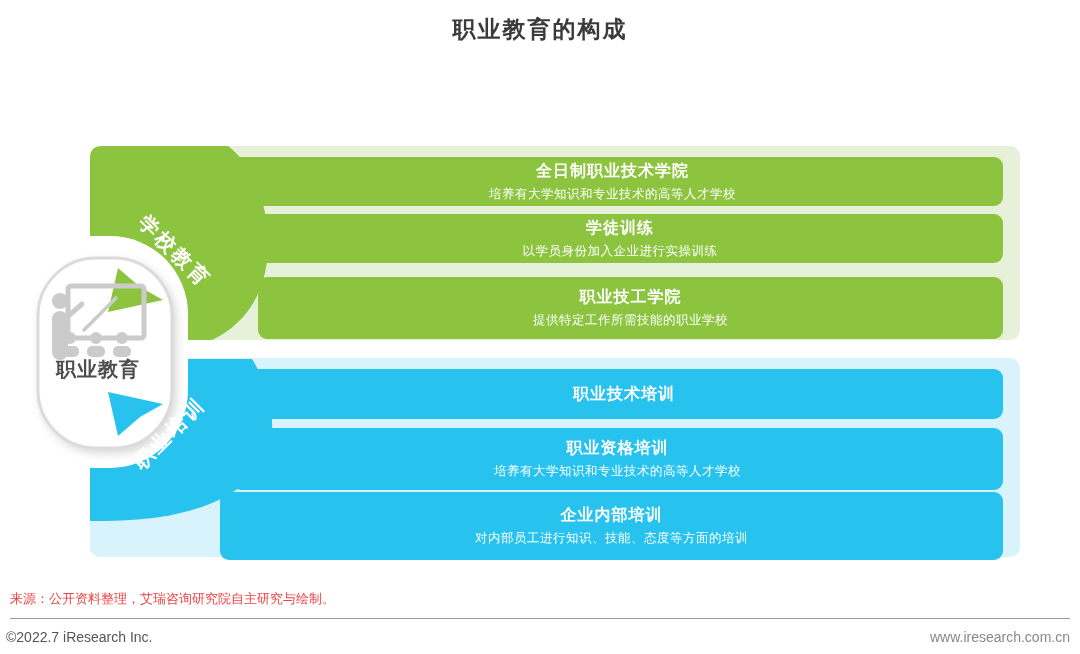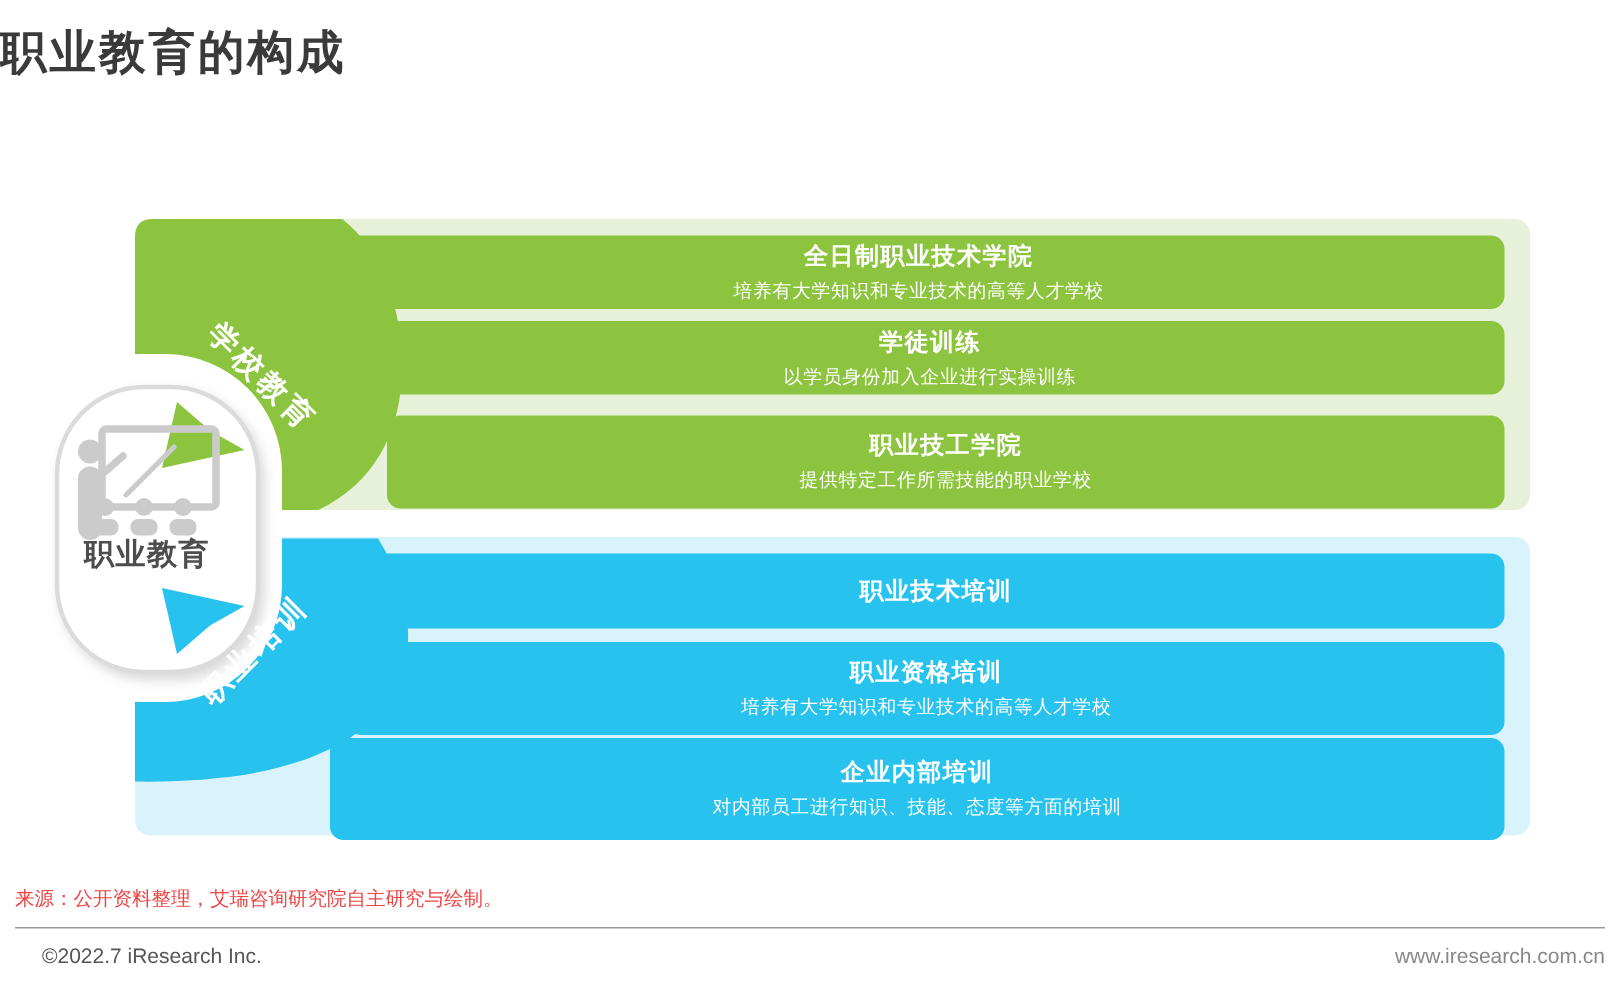--- a/index.html
+++ b/index.html
@@ -1,39 +1,39 @@
 <!DOCTYPE html>
 <html><head>
 <meta charset="utf-8">
 <style>
   html,body{margin:0;padding:0;background:#fff;}
   .stage{position:relative;width:1080px;height:654px;background:#ffffff;overflow:hidden;
          font-family:"Liberation Sans","DejaVu Sans",sans-serif;}
-  .page-title{position:absolute;top:14px;left:0;width:100%;
-              font-size:31px;font-weight:bold;color:#3a3a3a;letter-spacing:2px;}
+  .page-title{position:absolute;top:14px;left:0;width:100%;text-align:center;
+              font-size:23px;font-weight:bold;color:#3a3a3a;letter-spacing:2px;}
   .panel{position:absolute;border-radius:10px;}
   .panel-green{left:90px;top:146px;width:930px;height:194px;background:#e7f0d9;}
   .panel-blue{left:90px;top:358px;width:930px;height:199px;background:#d8f3fc;}
   .decor{position:absolute;left:0;top:0;width:1080px;height:654px;pointer-events:none;}
   .bar{position:absolute;border-radius:9px;color:#fff;display:flex;flex-direction:column;
        justify-content:center;align-items:center;gap:4px;text-align:center;}
   .bar-green{background:#8cc43f;}
   .bar-blue{background:#27c3ee;}
   .bar-title{font-size:16px;font-weight:bold;letter-spacing:1px;}
   .bar-desc{font-size:12.5px;letter-spacing:0.5px;}
   .g1{left:222px;top:157px;width:781px;height:49px;}
   .g2{left:237px;top:214px;width:766px;height:49px;}
   .g3{left:258px;top:277px;width:745px;height:62px;align-items:center;}
   .b1{left:245px;top:369px;width:758px;height:50px;}
   .b2{left:232px;top:428px;width:771px;height:62px;}
   .b3{left:220px;top:492px;width:783px;height:68px;}
   .src-note{position:absolute;left:10px;top:590px;font-size:13px;color:#ef4444;}
   .divider{position:absolute;left:10px;top:618px;width:1060px;height:0;
            border-top:1px solid #9a9a9a;}
-  .copyright{position:absolute;left:28px;top:629px;font-size:14px;color:#555;}
+  .copyright{position:absolute;left:6px;top:629px;font-size:14px;color:#555;}
   .website{position:absolute;right:10px;top:629px;font-size:14px;color:#888;}
   .arc-label{font-weight:bold;letter-spacing:3px;}
 </style>
 </head>
 <body>
 
 <div class="stage">
 
   <div class="page-title">职业教育的构成</div>
 

